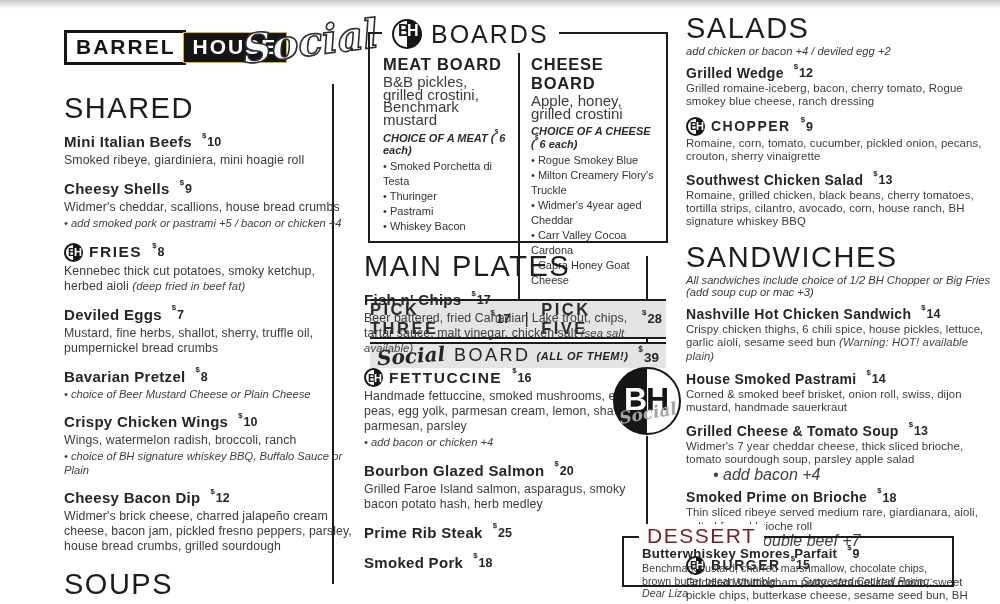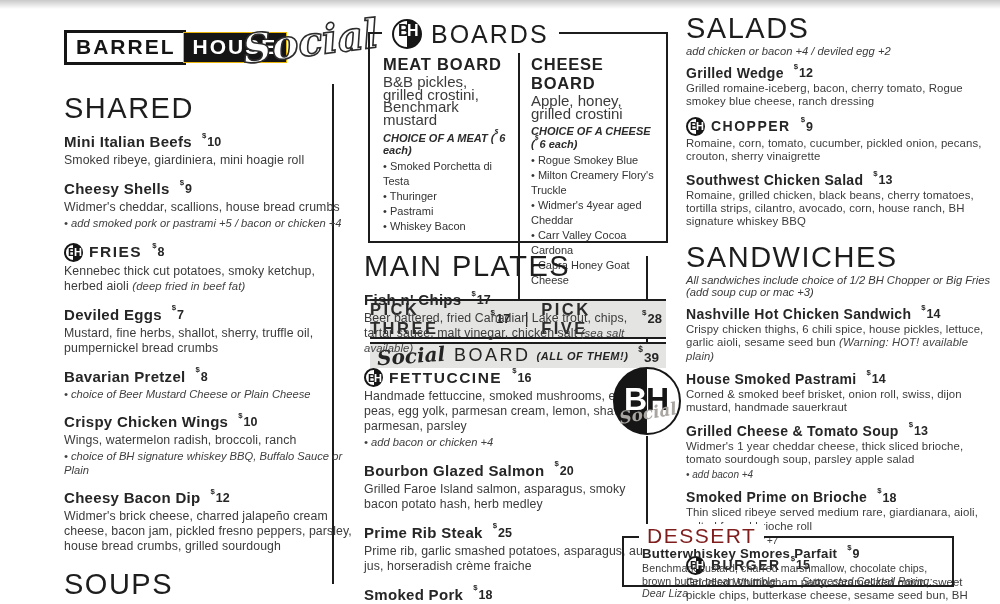--- a/index.html
+++ b/index.html
@@ -43,21 +43,21 @@
   sup.d { font-size:62%; position:relative; top:-0.45em; margin-right:1px; }
   .desc { font-size:12.3px; line-height:15px; color:#3b3b3b; letter-spacing:0.1px; margin-top:2px; }
   .desc .din { font-style:italic; font-size:11.3px; color:#444; }
   .note { font-style:italic; font-size:11.2px; color:#404040; line-height:13.5px; margin-top:2px; }
 
   
   #col-right .sec-title { margin-bottom:6px; }
   #col-right .item { margin-bottom:8px; }
   #col-right .iname { font-size:14px; line-height:16px; }
   #col-right .desc { font-size:11.4px; line-height:13.4px; margin-top:1px; }
-  #col-right .note { font-size:10px; margin-top:1px; }
+  #col-right .note { font-size:16px; margin-top:1px;margin-left:27px; }
   #soups-title { margin-top:14px; }
   #sandwiches-title { margin-top:12px; }
 
   
   .bh { position:relative; display:inline-block; width:19px; height:19px; border-radius:50%;
     border:2px solid #161616; background:linear-gradient(90deg,#fff 50%,#161616 50%);
     margin-right:6px; flex:0 0 auto; }
   .bh .b { position:absolute; left:2px; top:1.5px; font-size:11px; font-weight:700; color:#161616; line-height:12px; }
   .bh .h { position:absolute; left:8px; top:1.5px; font-size:11px; font-weight:700; color:#fff; line-height:12px; }
 
@@ -271,21 +271,20 @@
         <span class="price"><sup class="d">$</sup>20</span>
         </div>
       <div class="desc">Grilled Faroe Island salmon, asparagus, smoky bacon potato hash, herb medley</div>
     </div>
 
     <div class="item">
       <div class="ihead">
           <span class="iname">Prime Rib Steak</span>
         <span class="price"><sup class="d">$</sup>25</span>
         </div>
-      <div class="desc">Prime rib, garlic smashed potatoes, asparagus, au jus, horseradish crème fraiche</div>
     </div>
 
     <div class="item">
       <div class="ihead">
           <span class="iname">Smoked Pork</span>
         <span class="price"><sup class="d">$</sup>18</span>
         </div>
 
     </div>
   </div>
@@ -347,21 +346,21 @@
         <span class="price"><sup class="d">$</sup>14</span>
         </div>
       <div class="desc">Corned &amp; smoked beef brisket, onion roll, swiss, dijon mustard, handmade sauerkraut</div>
     </div>
 
     <div class="item">
       <div class="ihead">
           <span class="iname">Grilled Cheese &amp; Tomato Soup</span>
         <span class="price"><sup class="d">$</sup>13</span>
         </div>
-      <div class="desc">Widmer's 1 year cheddar cheese, thick sliced brioche, tomato sourdough soup, parsley apple salad</div>
+      <div class="desc">Widmer's 7 year cheddar cheese, thick sliced brioche, tomato sourdough soup, parsley apple salad</div>
       <div class="note">• add bacon +4</div>
     </div>
 
     <div class="item">
       <div class="ihead">
           <span class="iname">Smoked Prime on Brioche</span>
         <span class="price"><sup class="d">$</sup>18</span>
         </div>
       <div class="desc">Thin sliced ribeye served medium rare, giardianara, aioli, salted fennel brioche roll</div>
       <div class="note">• add double beef +7</div>

